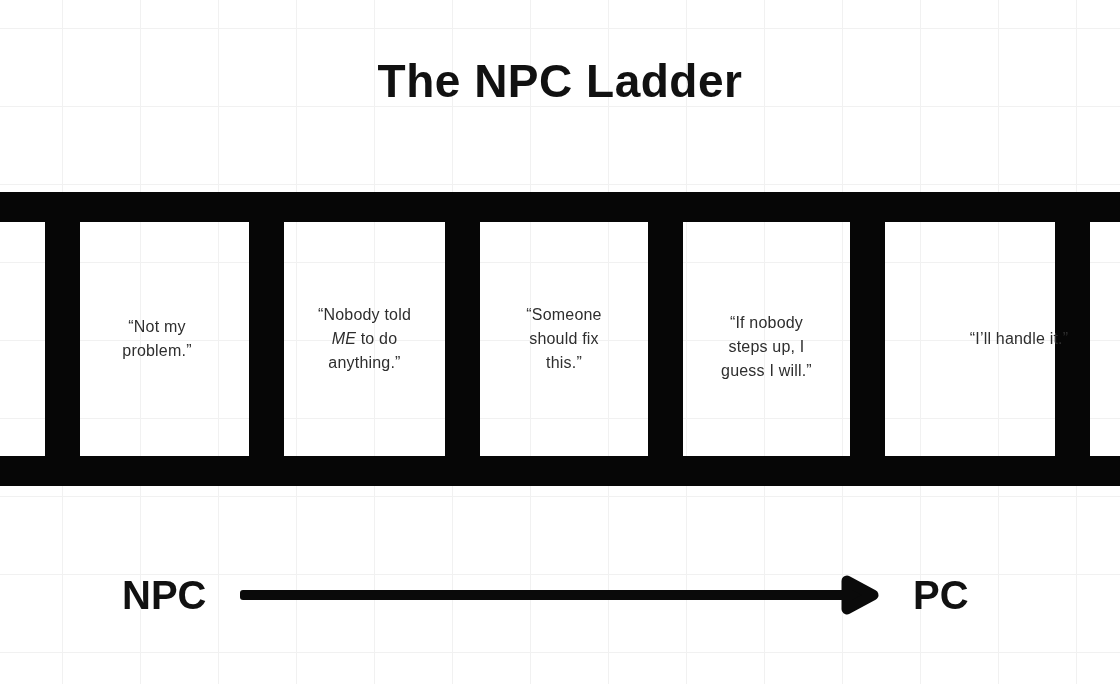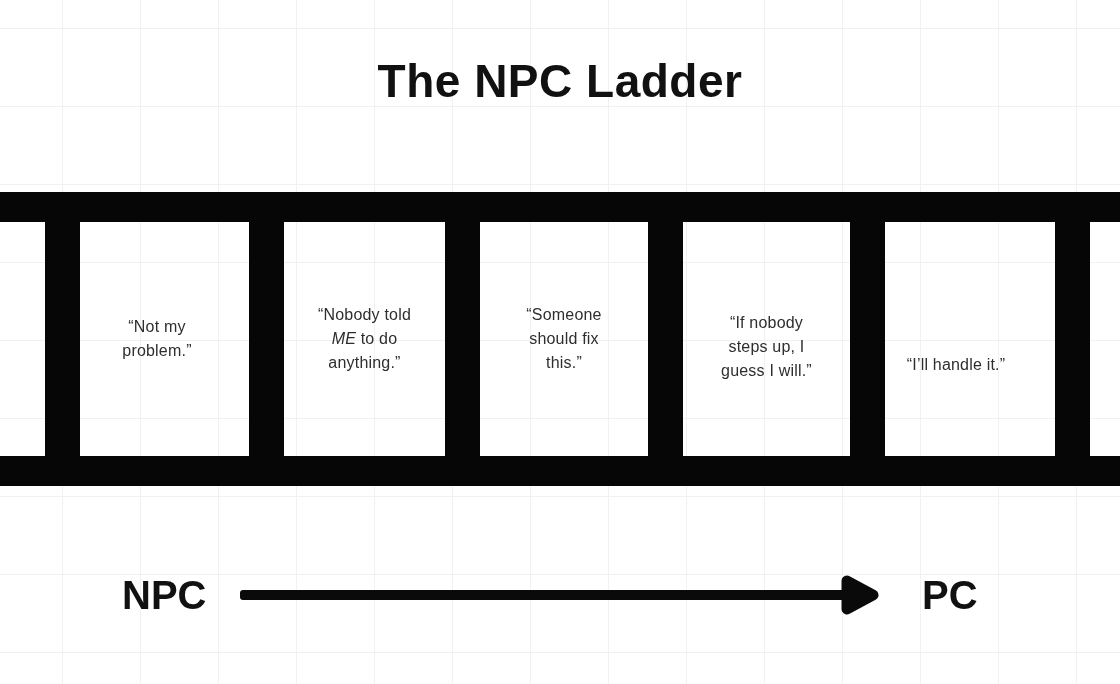--- a/index.html
+++ b/index.html
@@ -73,42 +73,42 @@
     height: 234px;
     display: flex;
     align-items: center;
     justify-content: center;
     text-align: center;
   }
   .panel-1 { left: 81px;  width: 152px; }
   .panel-2 { left: 284px; width: 161px; justify-content: center; }
   .panel-3 { left: 480px; width: 168px; }
   .panel-4 { left: 683px; width: 167px; margin-top: 8px; }
-  .panel-5 { left: 871px; width: 170px; margin-top: 26px; }
+  .panel-5 { left: 934px; width: 170px; }
 
   .quote {
     margin: 0;
     font-size: 16px;
     line-height: 1.5;
     letter-spacing: 0.2px;
     color: #2e2e2e;
     white-space: pre-line;
   }
   .quote em { font-style: italic; }
 
   
   .axis-label {
     position: absolute;
     font-size: 40px;
     font-weight: 800;
     color: #111111;
     line-height: 44px;
   }
   .axis-label-npc { left: 122px; top: 573px; }
-  .axis-label-pc  { left: 913px; top: 573px; margin-left: 9px; }
+  .axis-label-pc  { left: 913px; top: 573px; }
 
   .arrow-shaft {
     position: absolute;
     left: 240px;
     top: 590px;
     width: 612px;
     height: 10px;
     border-radius: 3px;
     background: #0a0a0a;
   }

